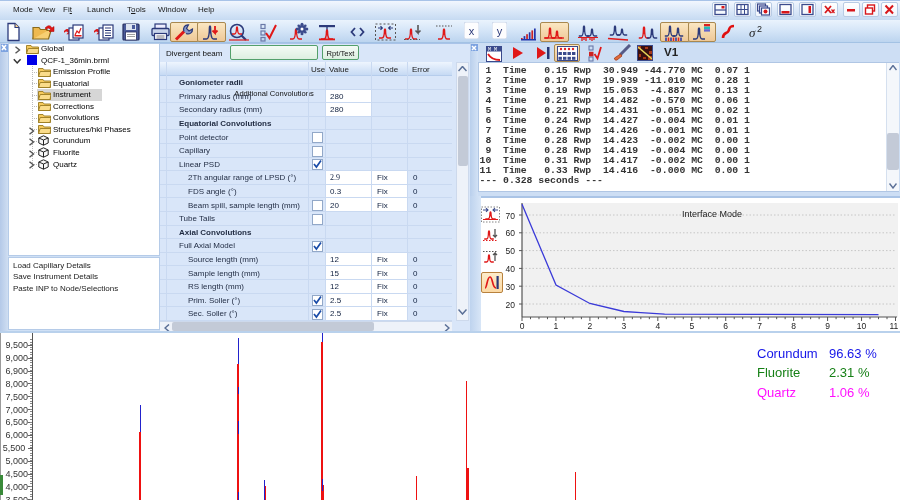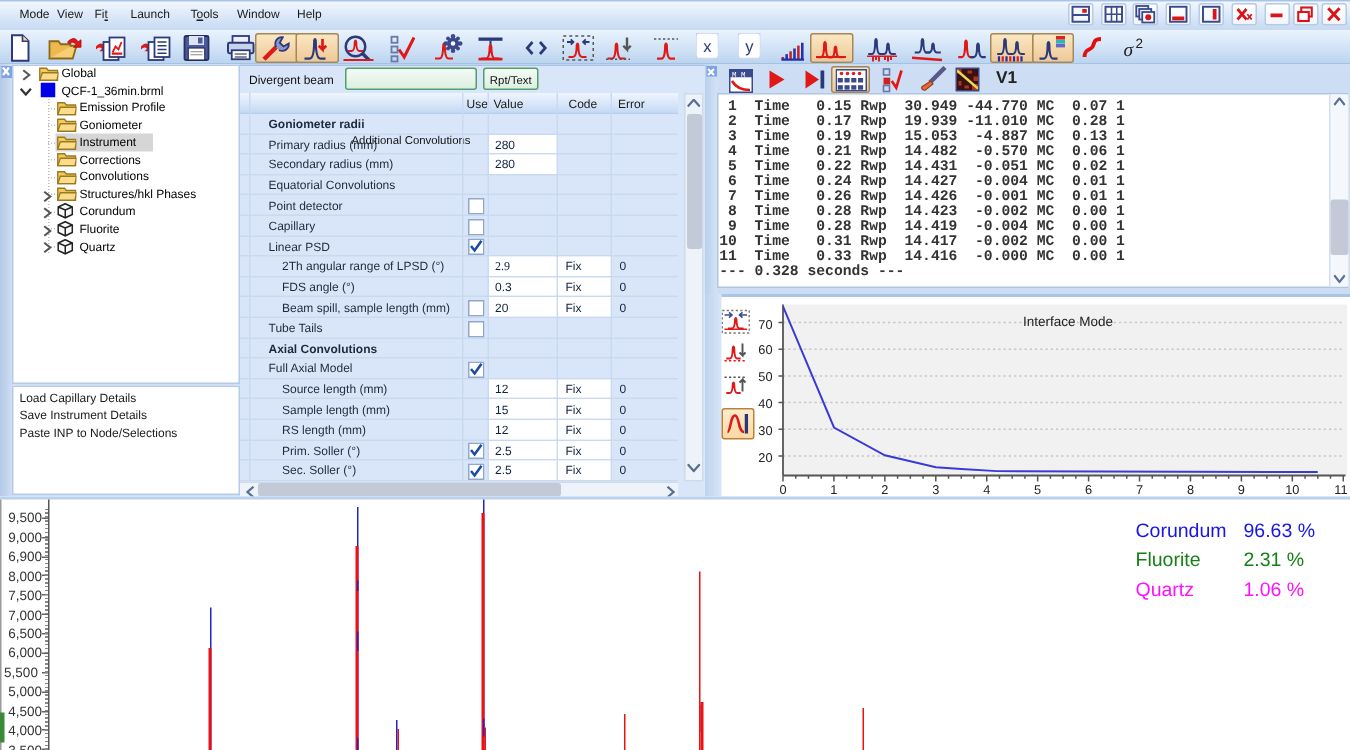--- a/index.html
+++ b/index.html
@@ -350,21 +350,21 @@
       <path d="M0.5 9.5 L2.2 4.5 h10.8 l-1 5 z" fill="#fadc8a" stroke="#9a7a20" stroke-width="0.9"></path>
     </svg>
   </div>
 <div class="abs" style="left:53px;top:67.1px;font-size:8px;color:#000;white-space:pre;">Emission Profile</div>
 <div class="abs" style="left:38px;top:78.15px;">
     <svg width="13" height="10">
       <path d="M0.5 9.5 V1.5 h4.5 l1.2 1.5 h6.3 v6.5 z" fill="#f5c95c" stroke="#9a7a20" stroke-width="0.9"></path>
       <path d="M0.5 9.5 L2.2 4.5 h10.8 l-1 5 z" fill="#fadc8a" stroke="#9a7a20" stroke-width="0.9"></path>
     </svg>
   </div>
-<div class="abs" style="left:53px;top:78.65px;font-size:8px;color:#000;white-space:pre;">Goniometer</div>
+<div class="abs" style="left:53px;top:78.65px;font-size:8px;color:#000;white-space:pre;">Equatorial</div>
 <div class="abs" style="left:36.5px;top:89.2px;width:65px;height:11.4px;background:#d6d6d6;"></div>
 <div class="abs" style="left:38px;top:89.7px;">
     <svg width="13" height="10">
       <path d="M0.5 9.5 V1.5 h4.5 l1.2 1.5 h6.3 v6.5 z" fill="#f5c95c" stroke="#9a7a20" stroke-width="0.9"></path>
       <path d="M0.5 9.5 L2.2 4.5 h10.8 l-1 5 z" fill="#fadc8a" stroke="#9a7a20" stroke-width="0.9"></path>
     </svg>
   </div>
 <div class="abs" style="left:53px;top:90.2px;font-size:8px;color:#000;white-space:pre;">Instrument</div>
 <div class="abs" style="left:38px;top:101.25px;">
     <svg width="13" height="10">
@@ -446,21 +446,21 @@
 <div class="abs" style="left:179px;top:78.2px;font-size:8px;color:#1e2940;white-space:pre;font-weight:bold;">Goniometer radii</div>
 <div class="abs" style="left:160px;top:102.19999999999999px;width:292px;height:1px;background:#c9d9f1;"></div>
 <div class="abs" style="left:179px;top:91.8px;font-size:8px;color:#1e2940;white-space:pre;">Primary radius (mm)</div>
 <div class="abs" style="left:326px;top:89.6px;width:45px;height:12.6px;background:#fff;"></div>
 <div class="abs" style="left:330px;top:91.8px;font-size:8px;color:#10203f;white-space:pre;">280</div>
 <div class="abs" style="left:160px;top:115.8px;width:292px;height:1px;background:#c9d9f1;"></div>
 <div class="abs" style="left:179px;top:105.4px;font-size:8px;color:#1e2940;white-space:pre;">Secondary radius (mm)</div>
 <div class="abs" style="left:326px;top:103.2px;width:45px;height:12.6px;background:#fff;"></div>
 <div class="abs" style="left:330px;top:105.4px;font-size:8px;color:#10203f;white-space:pre;">280</div>
 <div class="abs" style="left:160px;top:129.4px;width:292px;height:1px;background:#c9d9f1;"></div>
-<div class="abs" style="left:179px;top:119.0px;font-size:8px;color:#1e2940;white-space:pre;font-weight:normal;">Equatorial Convolutions</div>
+<div class="abs" style="left:179px;top:119.0px;font-size:8px;color:#1e2940;white-space:pre;font-weight:bold;">Equatorial Convolutions</div>
 <div class="abs" style="left:160px;top:143.0px;width:292px;height:1px;background:#c9d9f1;"></div>
 <div class="abs" style="left:179px;top:132.6px;font-size:8px;color:#1e2940;white-space:pre;">Point detector</div>
 <svg class="abs" style="left:311.5px;top:131.9px" width="11" height="11">
     <rect x="0.5" y="0.5" width="10" height="10" fill="#fff" stroke="#92a8c8" stroke-width="1"></rect>
   </svg>
 <div class="abs" style="left:160px;top:156.6px;width:292px;height:1px;background:#c9d9f1;"></div>
 <div class="abs" style="left:179px;top:146.2px;font-size:8px;color:#1e2940;white-space:pre;">Capillary</div>
 <svg class="abs" style="left:311.5px;top:145.5px" width="11" height="11">
     <rect x="0.5" y="0.5" width="10" height="10" fill="#fff" stroke="#92a8c8" stroke-width="1"></rect>
   </svg>

